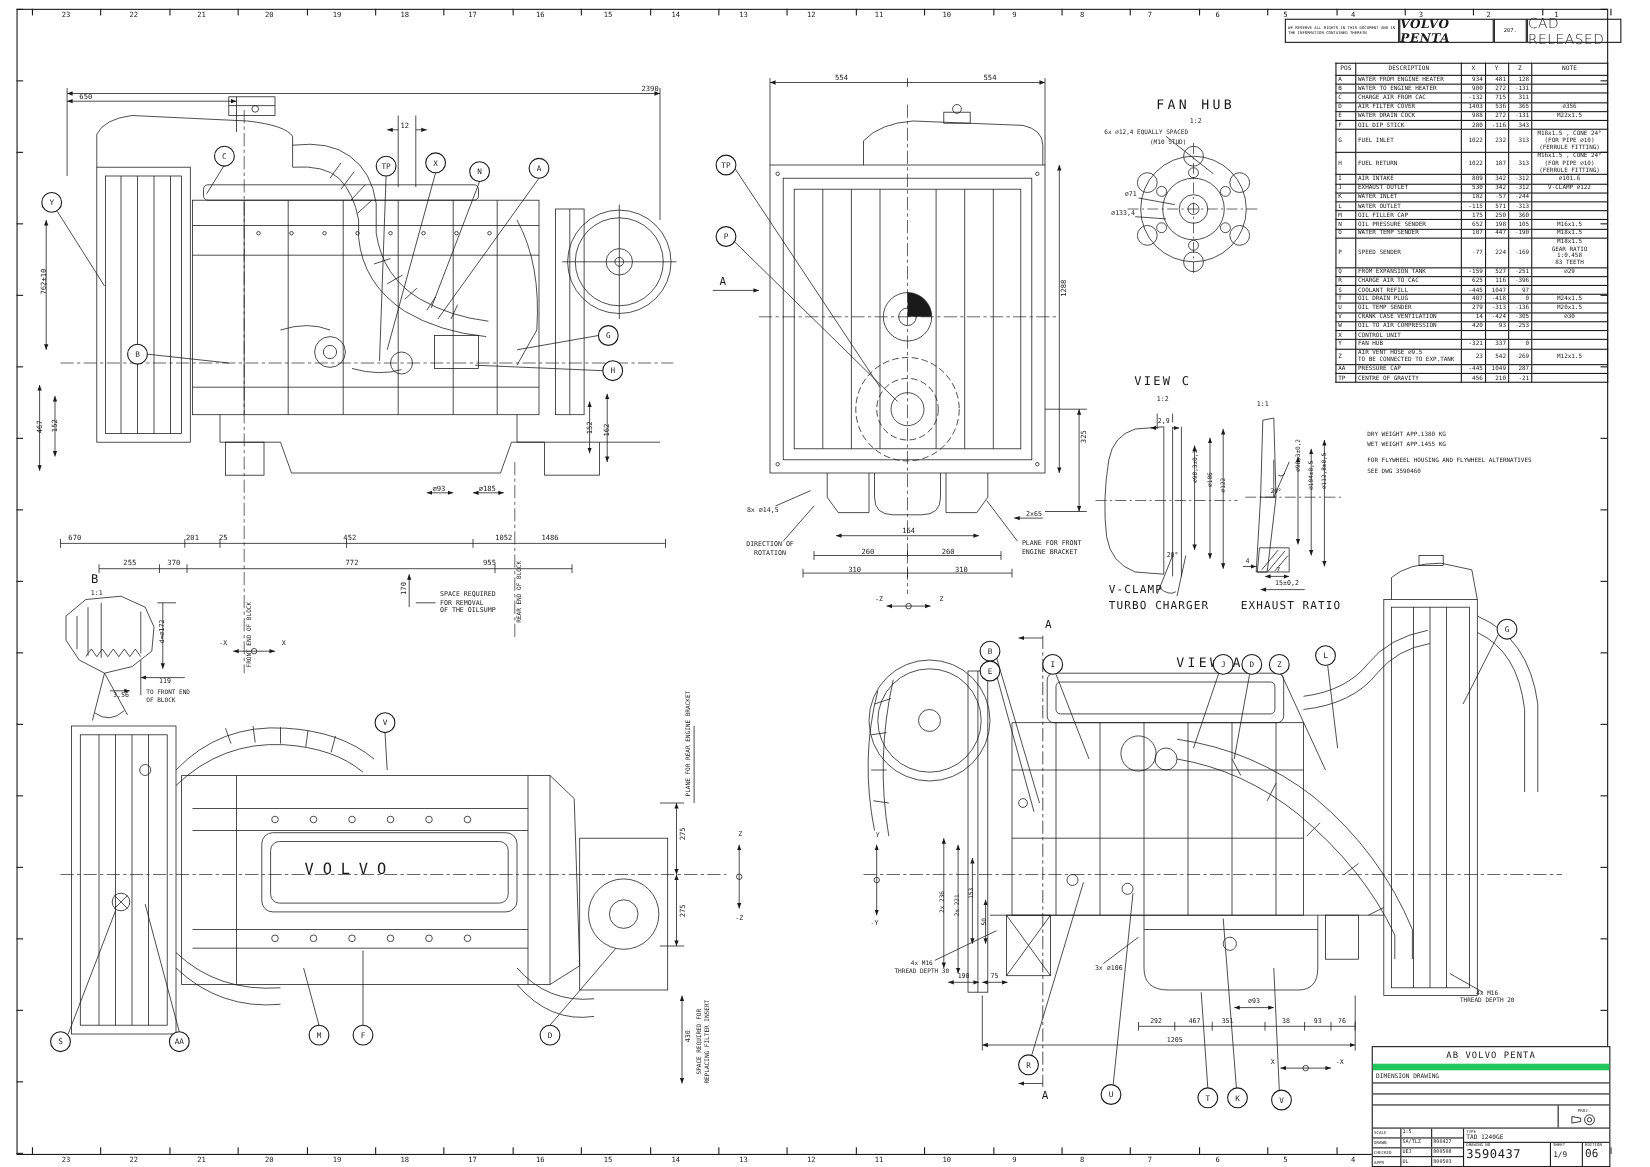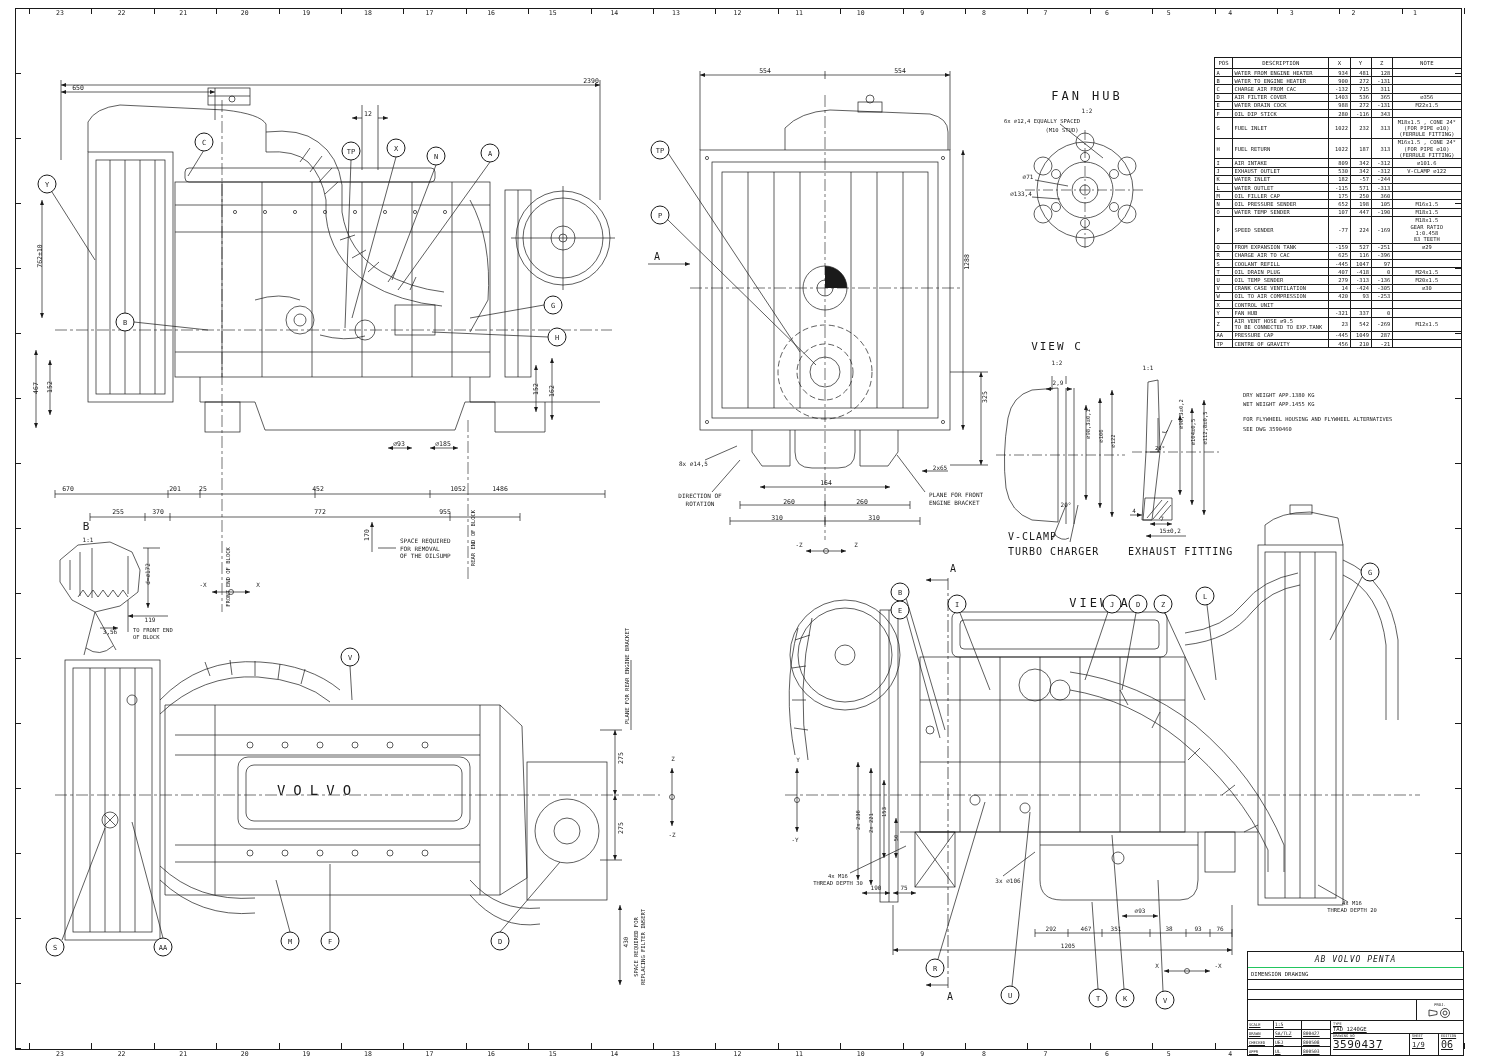--- a/index.html
+++ b/index.html
@@ -31,31 +31,31 @@
   #pos-table th{font-weight:normal;font-size:5.6px;height:9px;}
   #pos-table td.num{text-align:right;}
   #pos-table td.note{text-align:center;white-space:pre-line;}
   #pos-table td.desc{white-space:pre-line;}
   
   #notes{position:absolute;left:1243px;top:391px;font-size:5.4px;line-height:1.7;}
   #notes .sp{height:6px;}
   
   #titleblock{position:absolute;left:1247px;top:951px;width:215px;border:1px solid #1a1a1a;
               font-size:5px;background:#fff;}
-  #tb-company{height:15px;border-bottom:1px solid #22c55e;display:flex;align-items:center;
-              justify-content:center;font-size:8px;letter-spacing:1px;font-style:italic;}
+  #tb-company{height:15px;border-bottom:6px solid #22c55e;display:flex;align-items:center;
+              justify-content:center;font-size:8px;letter-spacing:1px;}
   #tb-doctitle{height:11px;border-bottom:1px solid #1a1a1a;display:flex;align-items:center;
                padding-left:3px;font-size:5.6px;}
   .tb-empty{height:9px;border-bottom:1px solid #1a1a1a;}
   #tb-projrow{height:20px;border-bottom:1px solid #1a1a1a;display:flex;}
   #tb-projrow .fill{flex:1;}
   #tb-projcell{width:46px;border-left:1px solid #1a1a1a;display:flex;flex-direction:column;
                align-items:center;justify-content:center;}
   #tb-projcell .lbl{font-size:3.8px;}
-  #tb-bottom{display:flex;height:34px;text-decoration:underline;}
+  #tb-bottom{display:flex;height:34px;}
   #tb-left{width:82px;display:flex;flex-direction:column;border-right:1px solid #1a1a1a;}
   .tb-lrow{flex:1;display:flex;border-bottom:1px solid #1a1a1a;}
   .tb-lrow:last-child{border-bottom:none;}
   .tb-lrow .l{width:24px;font-size:3.8px;border-right:1px solid #1a1a1a;display:flex;align-items:center;padding-left:1px;}
   .tb-lrow .v{width:26px;font-size:4.6px;border-right:1px solid #1a1a1a;display:flex;align-items:center;padding-left:1px;}
   .tb-lrow .d{flex:1;font-size:4.6px;display:flex;align-items:center;padding-left:1px;}
   #tb-right{flex:1;display:flex;flex-direction:column;}
   #tb-type{height:12px;border-bottom:1px solid #1a1a1a;display:flex;flex-direction:column;justify-content:center;padding-left:2px;}
   #tb-type .lbl{font-size:3.6px;}
   #tb-type .val{font-size:5.6px;}
@@ -513,21 +513,21 @@
       <div class="anno" style="left: 1057px; top: 347px; font-size: 11px; letter-spacing: 2px; transform: translate(-50%, -50%) rotate(0deg);">VIEW C</div>
       <div class="anno" style="left: 1057px; top: 363px; font-size: 6px; transform: translate(-50%, -50%) rotate(0deg);">1:2</div>
       <div class="anno" style="left: 1148px; top: 368px; font-size: 6px; transform: translate(-50%, -50%) rotate(0deg);">1:1</div>
       <div class="anno" style="left: 1058px; top: 383px; font-size: 6px; transform: translate(-50%, -50%) rotate(0deg);">2,9</div>
       <div class="anno" style="left: 1088px; top: 424px; font-size: 5.5px; transform: translate(-50%, -50%) rotate(-90deg);">⌀98,3±0,1</div>
       <div class="anno" style="left: 1101px; top: 436px; font-size: 5.5px; transform: translate(-50%, -50%) rotate(-90deg);">⌀106</div>
       <div class="anno" style="left: 1113px; top: 441px; font-size: 5.5px; transform: translate(-50%, -50%) rotate(-90deg);">⌀122</div>
       <div class="anno" style="left: 1066px; top: 505px; font-size: 6px; transform: translate(-50%, -50%) rotate(0deg);">20°</div>
       <div class="anno left" style="left: 1008px; top: 537px; font-size: 10px; letter-spacing: 1px; transform: translate(0px, -50%) rotate(0deg);">V-CLAMP</div>
       <div class="anno left" style="left: 1008px; top: 552px; font-size: 10px; letter-spacing: 1px; transform: translate(0px, -50%) rotate(0deg);">TURBO CHARGER</div>
-      <div class="anno left" style="left: 1128px; top: 552px; font-size: 10px; letter-spacing: 1px; transform: translate(0px, -50%) rotate(0deg);">EXHAUST FITTING</div>
+      <div class="anno left" style="left: 1128px; top: 552px; font-size: 10px; letter-spacing: 1px; transform: translate(0px, -50%) rotate(0deg);">EXHAUST RATIO</div>
       <div class="anno" style="left: 1181px; top: 414px; font-size: 5.5px; transform: translate(-50%, -50%) rotate(-90deg);">⌀98,3±0,2</div>
       <div class="anno" style="left: 1193px; top: 432px; font-size: 5.5px; transform: translate(-50%, -50%) rotate(-90deg);">⌀104±0,5</div>
       <div class="anno" style="left: 1205px; top: 428px; font-size: 5.5px; transform: translate(-50%, -50%) rotate(-90deg);">⌀112,8±0,5</div>
       <div class="anno" style="left: 1160px; top: 448px; font-size: 5.5px; transform: translate(-50%, -50%) rotate(0deg);">20°</div>
       <div class="anno" style="left: 1134px; top: 511px; font-size: 6px; transform: translate(-50%, -50%) rotate(0deg);">4</div>
       <div class="anno" style="left: 1162px; top: 519px; font-size: 6px; transform: translate(-50%, -50%) rotate(0deg);">7</div>
       <div class="anno" style="left: 1170px; top: 531px; font-size: 6px; transform: translate(-50%, -50%) rotate(0deg);">15±0,2</div>
       <div class="anno" style="left: 318px; top: 791px; font-size: 14px; letter-spacing: 8px; transform: translate(-50%, -50%) rotate(0deg);">VOLVO</div>
       <div class="anno" style="left: 621px; top: 758px; font-size: 6.5px; transform: translate(-50%, -50%) rotate(-90deg);">275</div>
       <div class="anno" style="left: 621px; top: 828px; font-size: 6.5px; transform: translate(-50%, -50%) rotate(-90deg);">275</div>
@@ -720,20 +720,28 @@
       <div class="tick" style="left: 15px; top: 853px; width: 6px; height: 1px;"></div>
       <div class="tick" style="left: 1455px; top: 853px; width: 6px; height: 1px;"></div>
       <div class="tick" style="left: 15px; top: 918px; width: 6px; height: 1px;"></div>
       <div class="tick" style="left: 1455px; top: 918px; width: 6px; height: 1px;"></div>
       <div class="tick" style="left: 15px; top: 983px; width: 6px; height: 1px;"></div>
       <div class="tick" style="left: 1455px; top: 983px; width: 6px; height: 1px;"></div>
       <div class="tick" style="left: 15px; top: 1048px; width: 6px; height: 1px;"></div>
       <div class="tick" style="left: 1455px; top: 1048px; width: 6px; height: 1px;"></div>
     </div>
 
+  <div id="header">
+    <div class="cell" id="disclaimer">WE RESERVE ALL RIGHTS IN THIS DOCUMENT AND IN THE INFORMATION CONTAINED THEREIN</div>
+    <div class="cell" id="brandbox">
+      <span id="brand">VOLVO PENTA</span>
+    </div>
+    <div class="cell" id="regcell">207.</div>
+    <div class="cell" id="statuscell">CAD RELEASED</div>
+  </div>
 
   <table id="pos-table">
     <colgroup>
         <col style="width:18px">
         <col style="width:96px">
         <col style="width:21px">
         <col style="width:21px">
         <col style="width:21px">
         <col style="width:69px">
       </colgroup>

